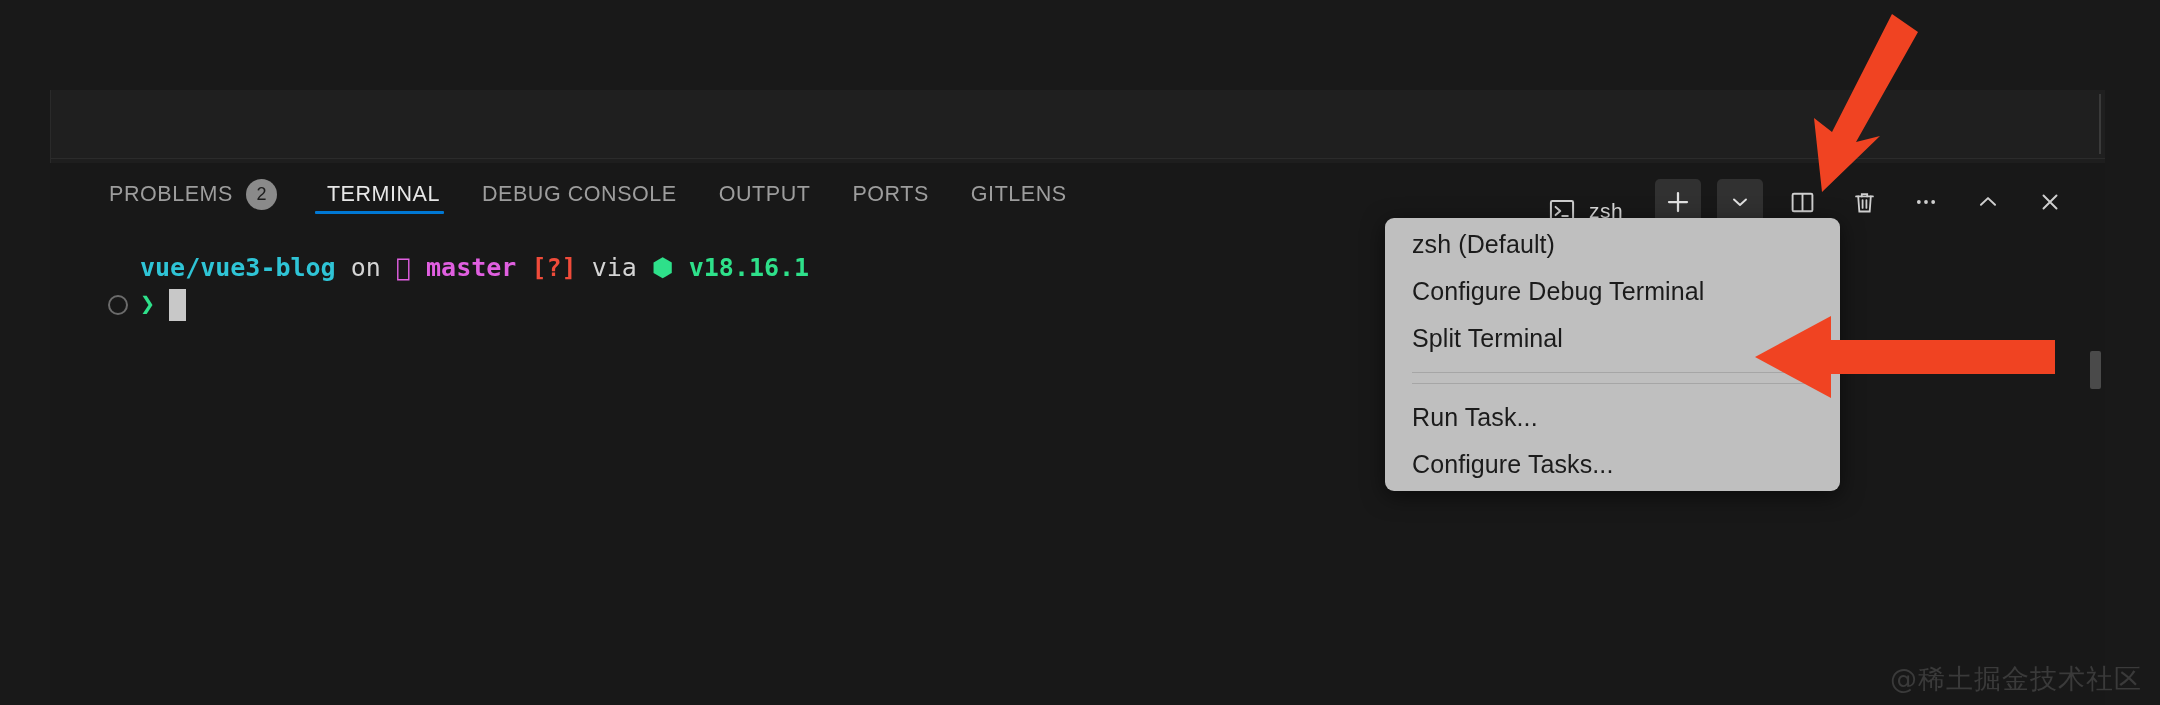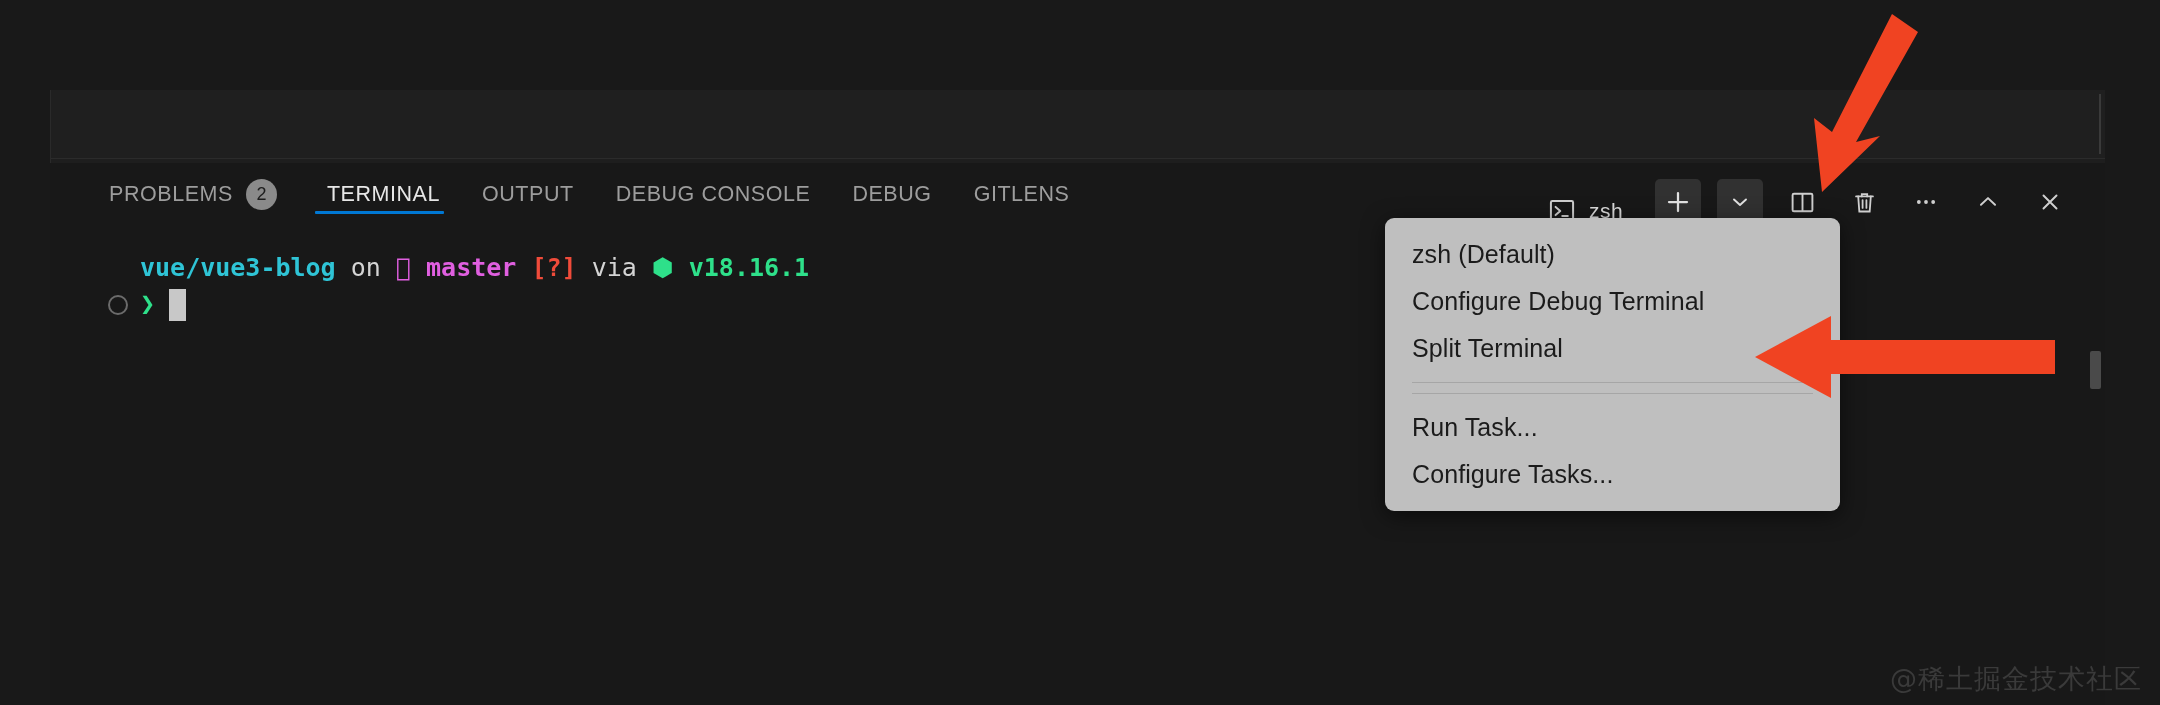--- a/index.html
+++ b/index.html
@@ -104,21 +104,21 @@
   }
 
   
   #left-strip{position:absolute;left:0;top:0;width:1px;height:615px;background:#2a2a2a;}
 
   
   #context-menu{
     position:absolute;left:1385px;top:218px;width:455px;
     background:#bfbfbf;border-radius:9px;
     box-shadow:0 5px 22px rgba(0,0,0,.55);
-    padding:13px 0;box-sizing:border-box;
+    padding:3px 0;box-sizing:border-box;
     z-index:30;
   }
   .menu-item{
     height:47px;display:flex;align-items:center;justify-content:space-between;
     padding:0 27px;cursor:pointer;
   }
   .menu-item .mi-label{
     font-size:25px;color:#1b1b1b;letter-spacing:.1px;white-space:nowrap;
   }
   .menu-item .mi-sub{font-size:24px;color:#1b1b1b;font-weight:bold;line-height:1;}
@@ -159,29 +159,29 @@
         <div class="tab">
           <span class="tab-label">PROBLEMS</span>
           <span id="problems-badge">2</span>
         </div>
 
         <div class="tab active">
           <span class="tab-label">TERMINAL</span>
         </div>
 
         <div class="tab">
+          <span class="tab-label">DEBUG CONSOLE</span>
+        </div>
+
+        <div class="tab">
           <span class="tab-label">OUTPUT</span>
         </div>
 
         <div class="tab">
-          <span class="tab-label">DEBUG CONSOLE</span>
-        </div>
-
-        <div class="tab">
-          <span class="tab-label">DEBUG</span>
+          <span class="tab-label">PORTS</span>
         </div>
 
         <div class="tab">
           <span class="tab-label">GITLENS</span>
         </div>
 
       </div>
 
       <div id="panel-toolbar">
 

